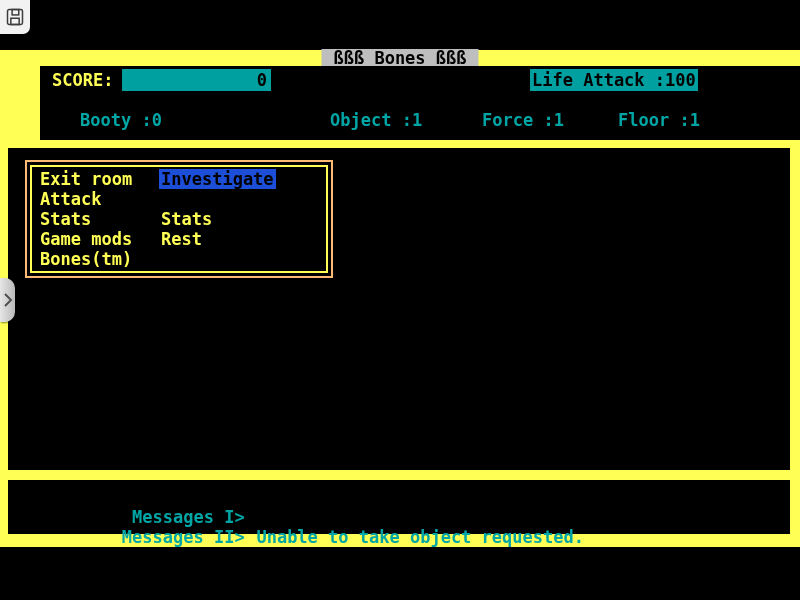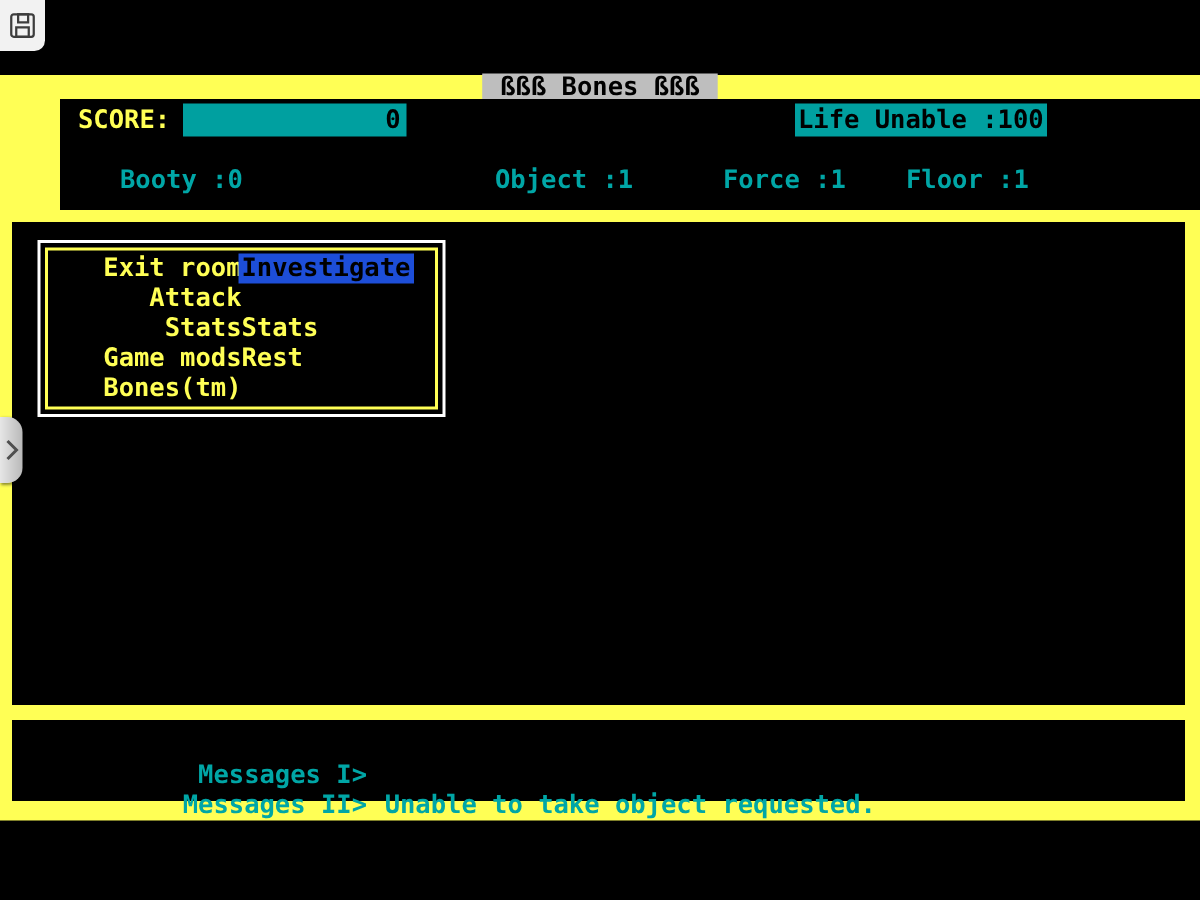--- a/index.html
+++ b/index.html
@@ -46,27 +46,26 @@
   }
   .life-bar {
     position:absolute; left:490px; top:3px; height:22px;
     background:#00A0A0; color:#000; line-height:22px;
     padding:0 2px; white-space:nowrap;
   }
   .stat { position:absolute; top:44px; color:#00A6A6; white-space:nowrap; }
   .stat-booty { left:40px; }
   .stat-armor { left:290px; }
   .stat-force { left:442px; }
-  .stat-floor { left:564px; }
+  .stat-floor { left:578px; }
   
   .main-panel { top:98px; height:322px; }
   .menu-box {
-    position:absolute; left:17px; top:12px; width:272px; height:118px;
-    border:2px solid #ffffff;
-    text-align:right;
+    position:absolute; left:17px; top:12px; width:308px; height:118px;
+    border:2px solid #fdba74;
   }
   .menu-inner {
     position:absolute; left:3px; top:3px; right:3px; bottom:3px;
     border:2px solid #FFFF55;
     padding:2px 0 0 8px;
   }
   .menu-row { display:flex; height:20px; line-height:20px; color:#FFFF55; }
   .menu-cell-left { width:121px; cursor:pointer; }
   .menu-cell-right { cursor:pointer; }
   .menu-sel {
@@ -103,21 +102,21 @@
 
 <div class="game-screen">
 
   <div class="title-bar">ßßß Bones ßßß</div>
 
   <div class="panel status-panel">
     <span class="score-label">SCORE:</span>
     <div class="score-bar">
       <span>0</span>
     </div>
-    <div class="life-bar">Life Unable :100</div>
+    <div class="life-bar">Life Attack :100</div>
     <span class="stat stat-booty">Booty :0</span>
     <span class="stat stat-armor">Object :1</span>
     <span class="stat stat-force">Force :1</span>
     <span class="stat stat-floor">Floor :1</span>
   </div>
 
   <div class="panel main-panel">
     <div class="menu-box">
       <div class="menu-inner">
         <div class="menu-row">

